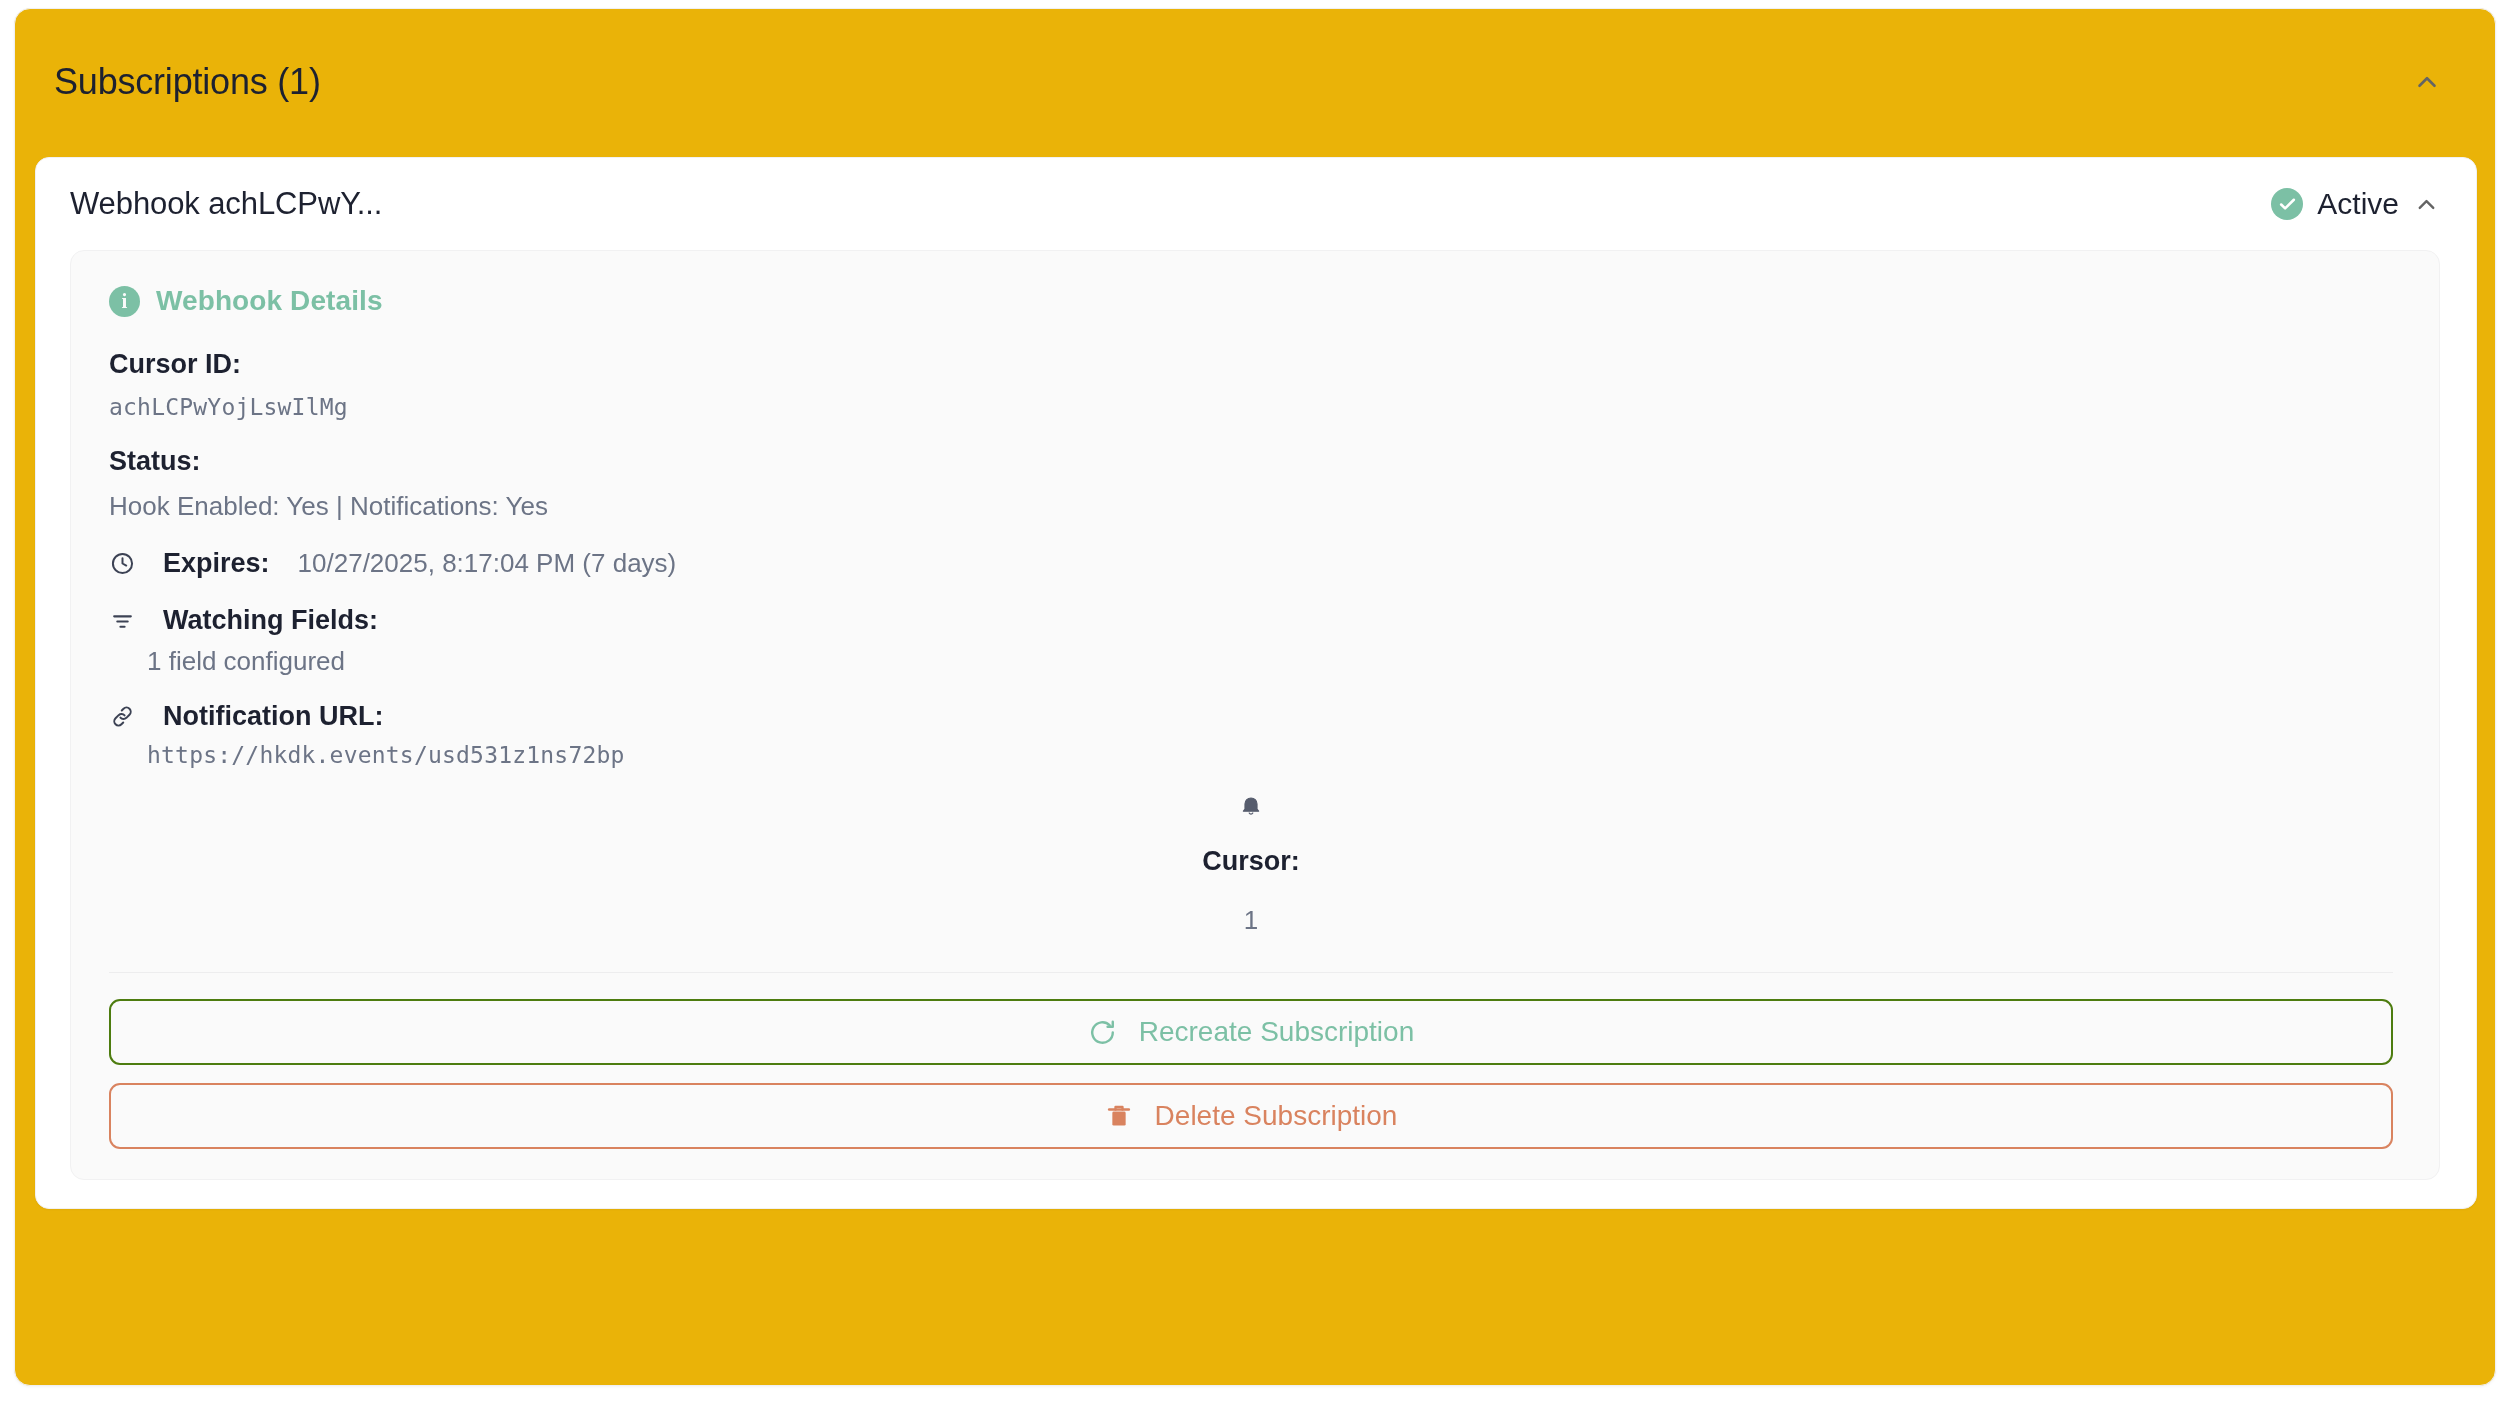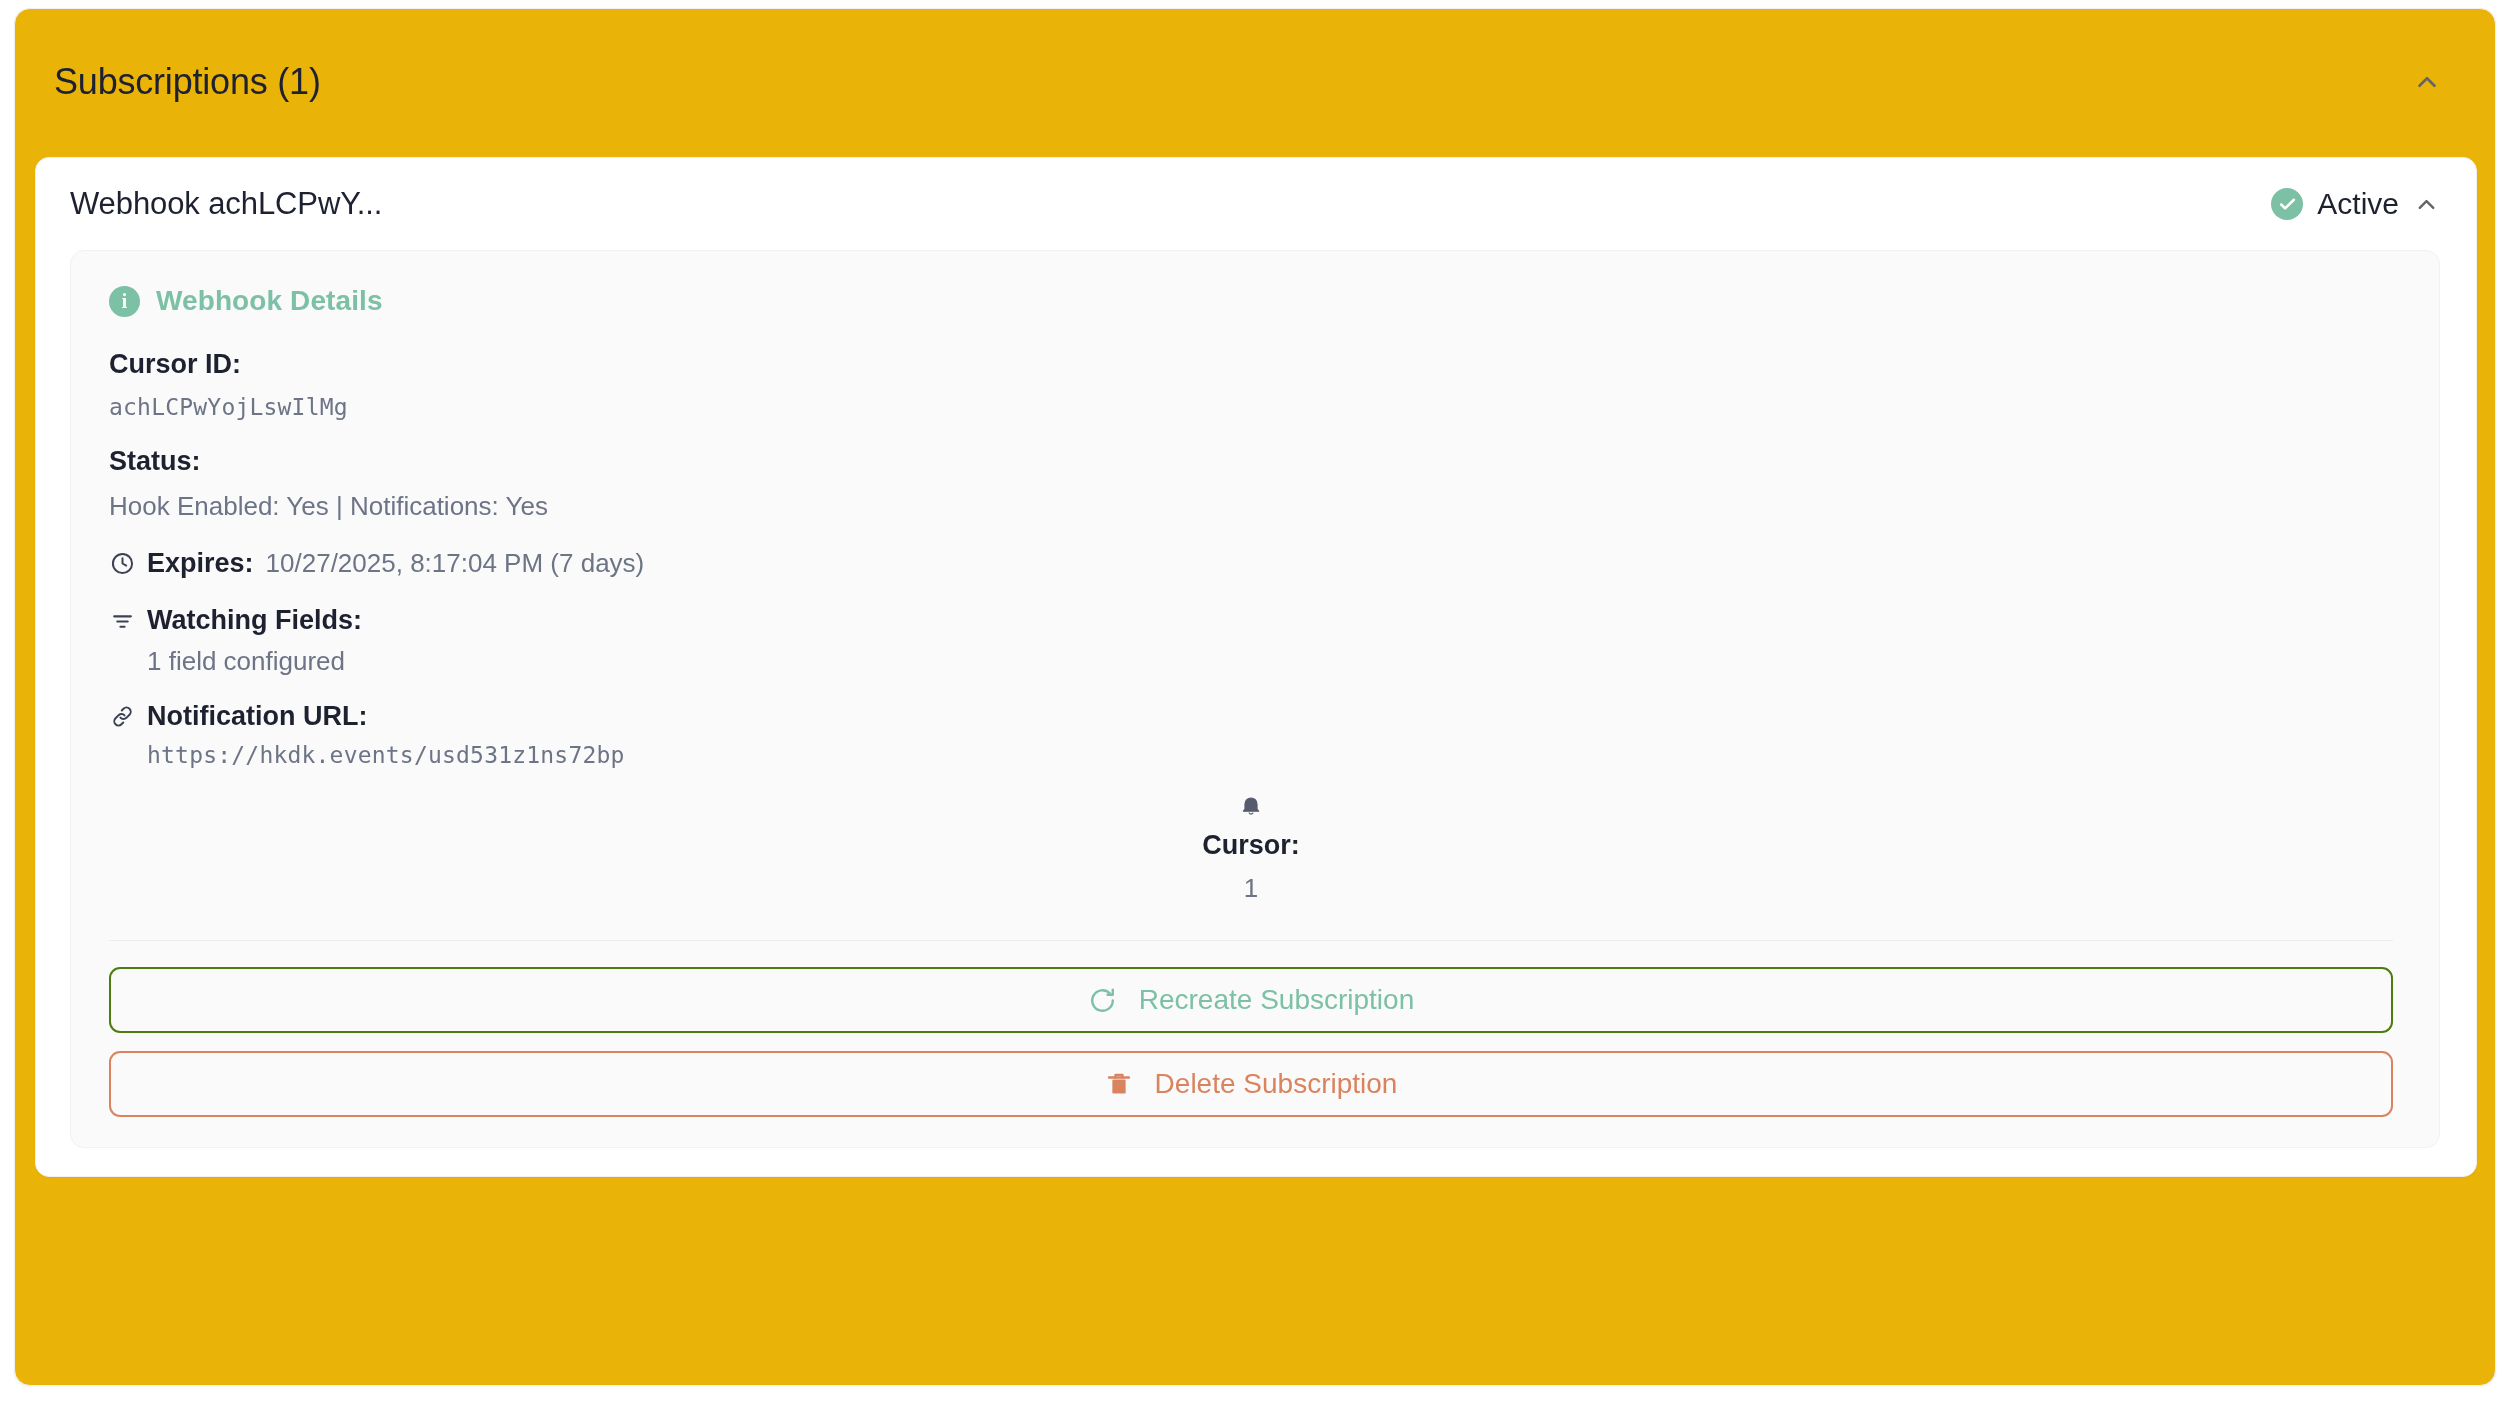--- a/index.html
+++ b/index.html
@@ -162,21 +162,21 @@
     color: #6c7486;
     letter-spacing: 0.2px;
   }
 
   .block { margin-bottom: 26px; }
   .block .field-label { display: block; margin-bottom: 14px; }
 
   .row {
     display: flex;
     align-items: center;
-    gap: 12px;
+    gap: 28px;
     margin-bottom: 26px;
   }
   .row .icon-slot {
     width: 26px;
     height: 26px;
     display: flex;
     align-items: center;
     justify-content: center;
     flex: none;
   }

